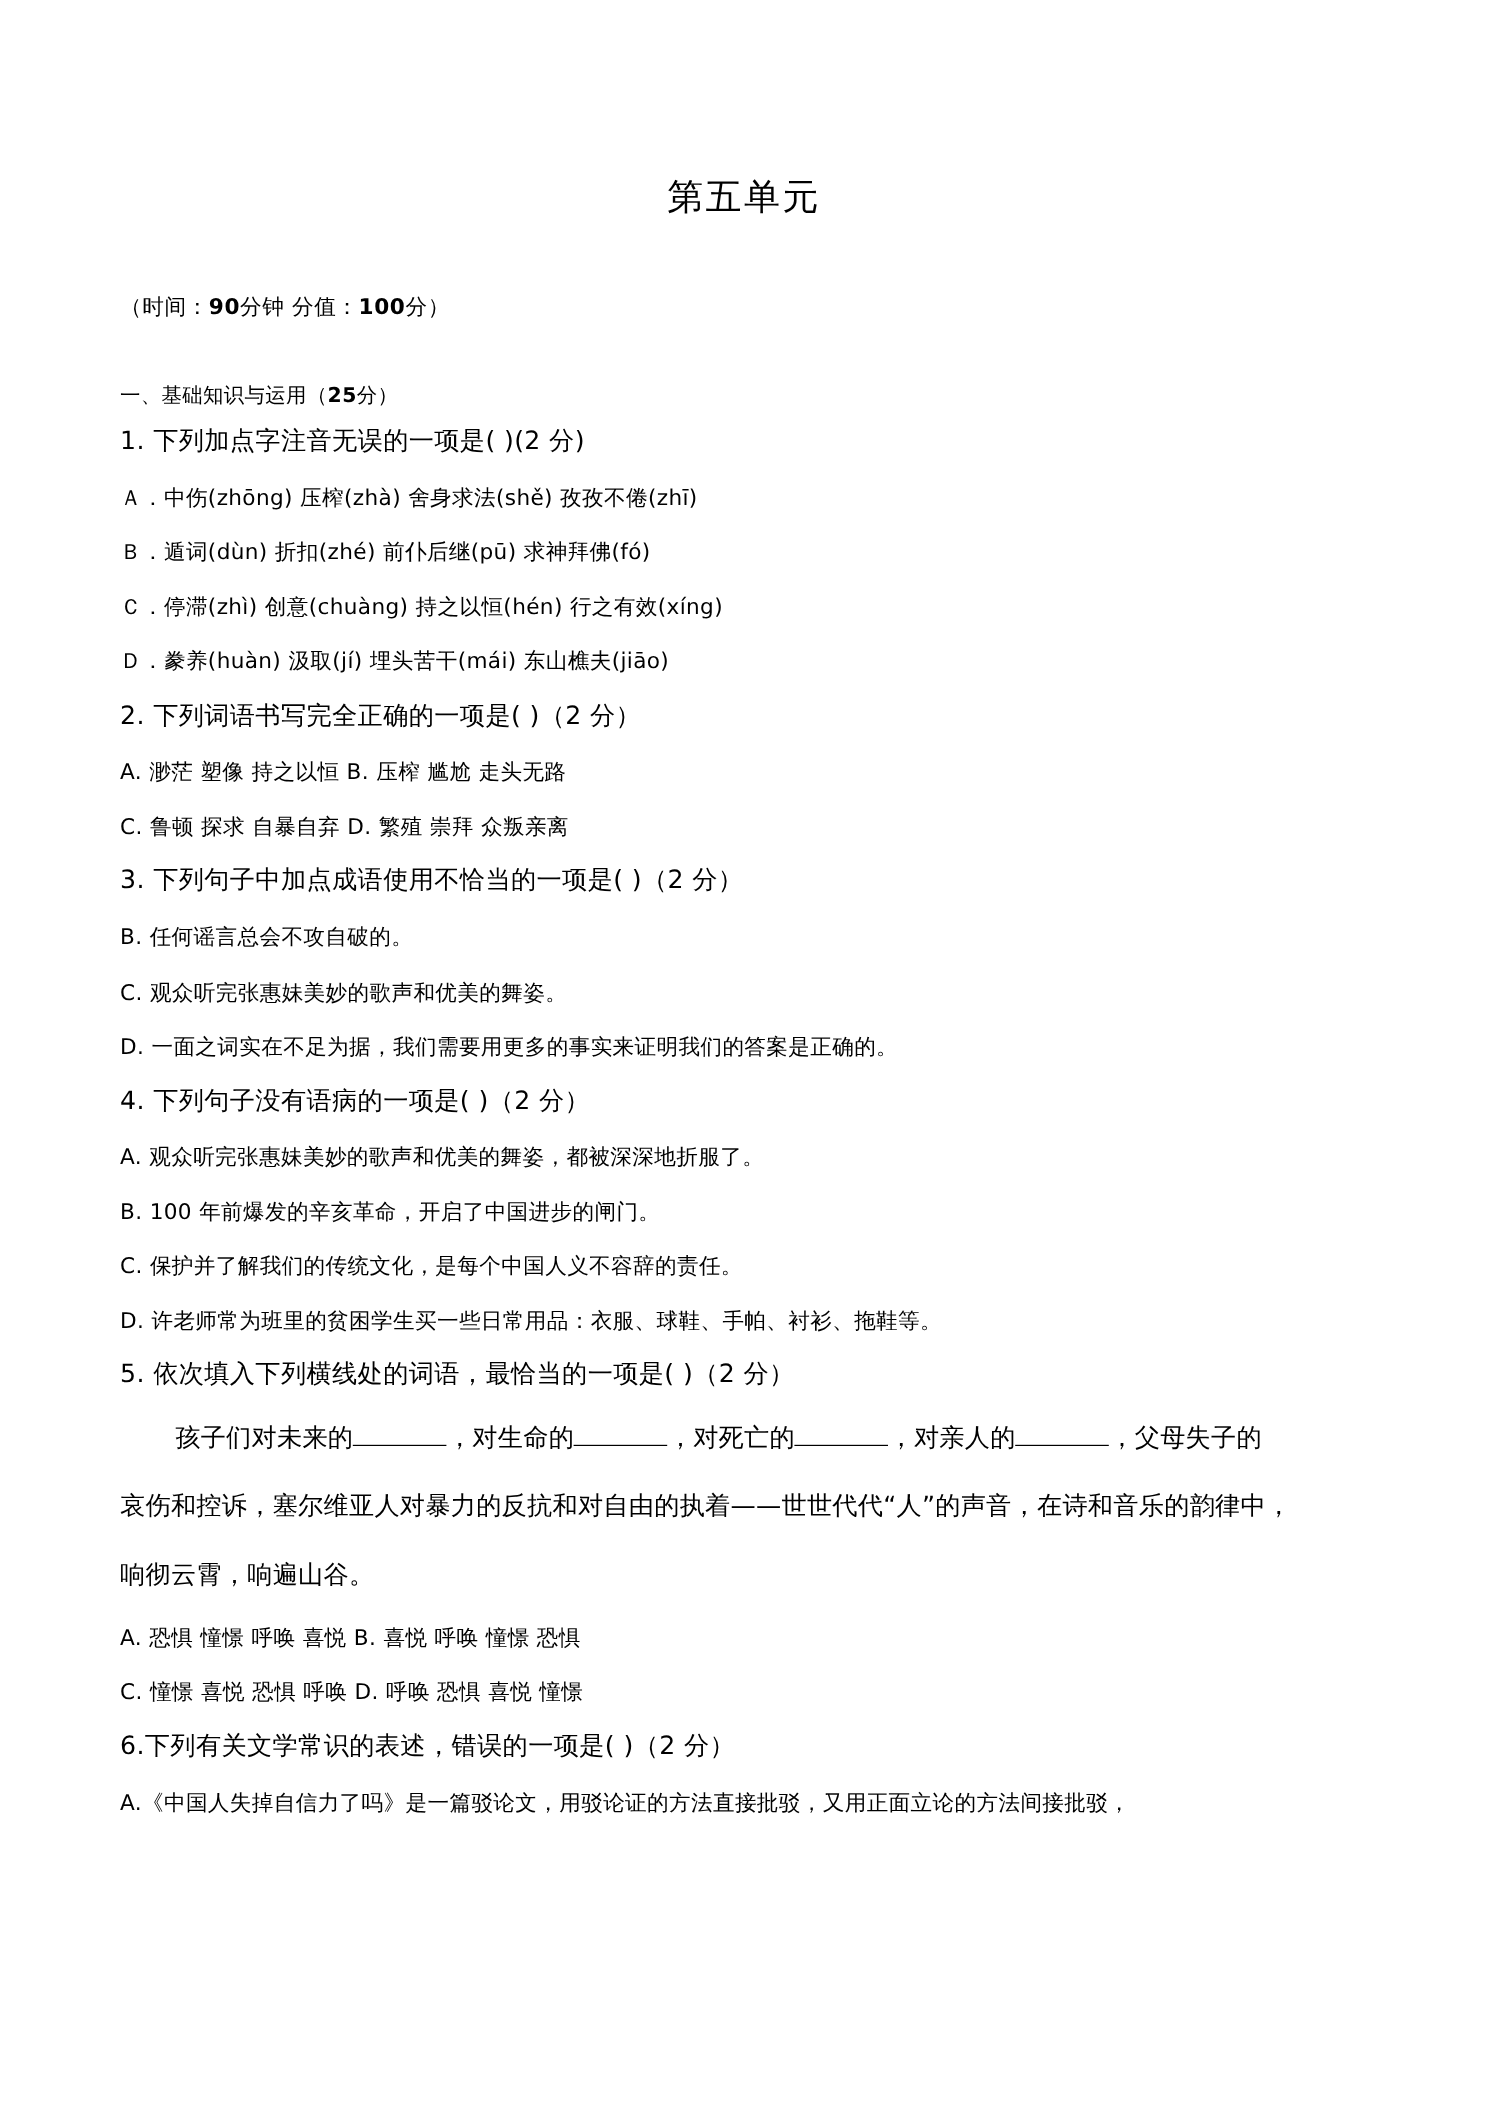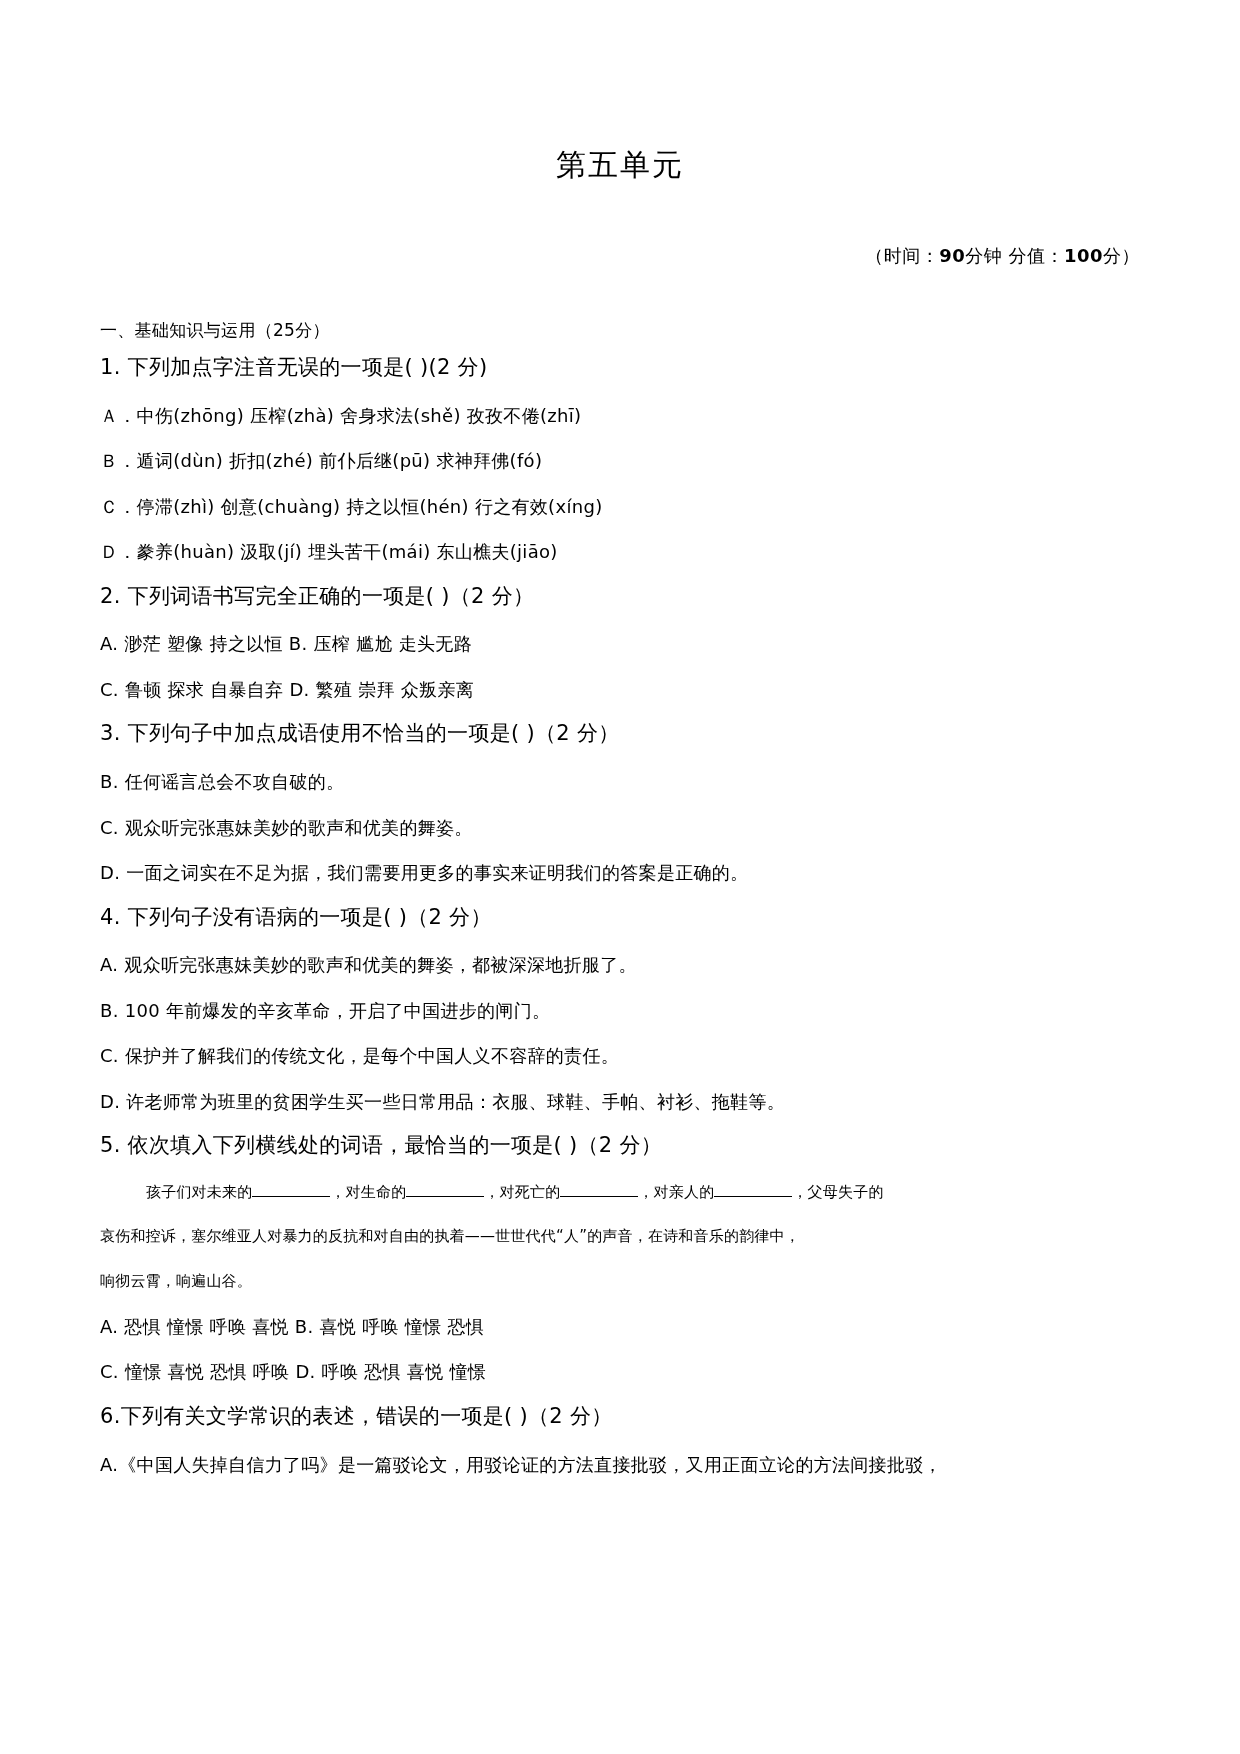--- a/index.html
+++ b/index.html
@@ -23,52 +23,52 @@
   .doc-title {
     text-align: center;
     font-size: 30px;
     font-weight: normal;
     letter-spacing: 2px;
     margin-top: 145px;
     margin-bottom: 0;
     line-height: 1.3;
   }
   .doc-subtitle {
-    text-align: right;
+    text-align: left;
     font-size: 18px;
     margin-top: 60px;
     margin-bottom: 0;
     letter-spacing: 0.5px;
   }
   .doc-subtitle b { font-weight: bold; }
   .section-head {
     font-size: 17px;
     margin-top: 48px;
     margin-bottom: 0;
     line-height: 1.7;
     letter-spacing: 0.3px;
   }
-  .section-head b { font-weight: normal; }
+  .section-head b { font-weight: bold; }
   .q-line {
     font-size: 21px;
     line-height: 1.75;
     margin: 0;
     padding-top: 10px;
     letter-spacing: 0.3px;
   }
   .q-line.tight { padding-top: 4px; }
   .opt-line {
     font-size: 18px;
     line-height: 1.75;
     margin: 0;
     padding-top: 14px;
     letter-spacing: 0.3px;
   }
   .para {
-    font-size: 15px;
+    font-size: 21px;
     line-height: 2.15;
     margin: 0;
     padding-top: 12px;
     text-align: justify;
     letter-spacing: 0.2px;
   }
   .para.indent { text-indent: 46px; }
   .blank {
     display: inline-block;
     border-bottom: 1px solid #000;

